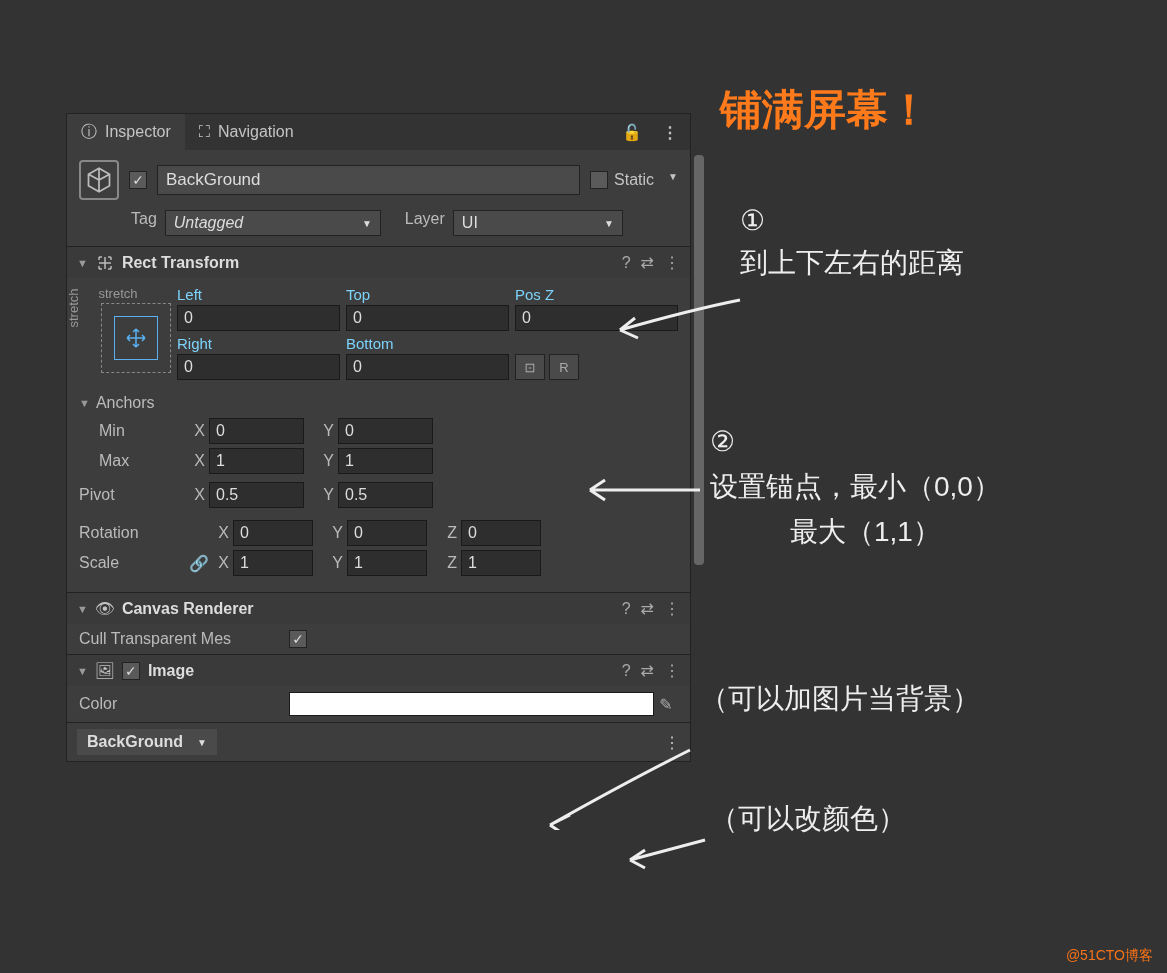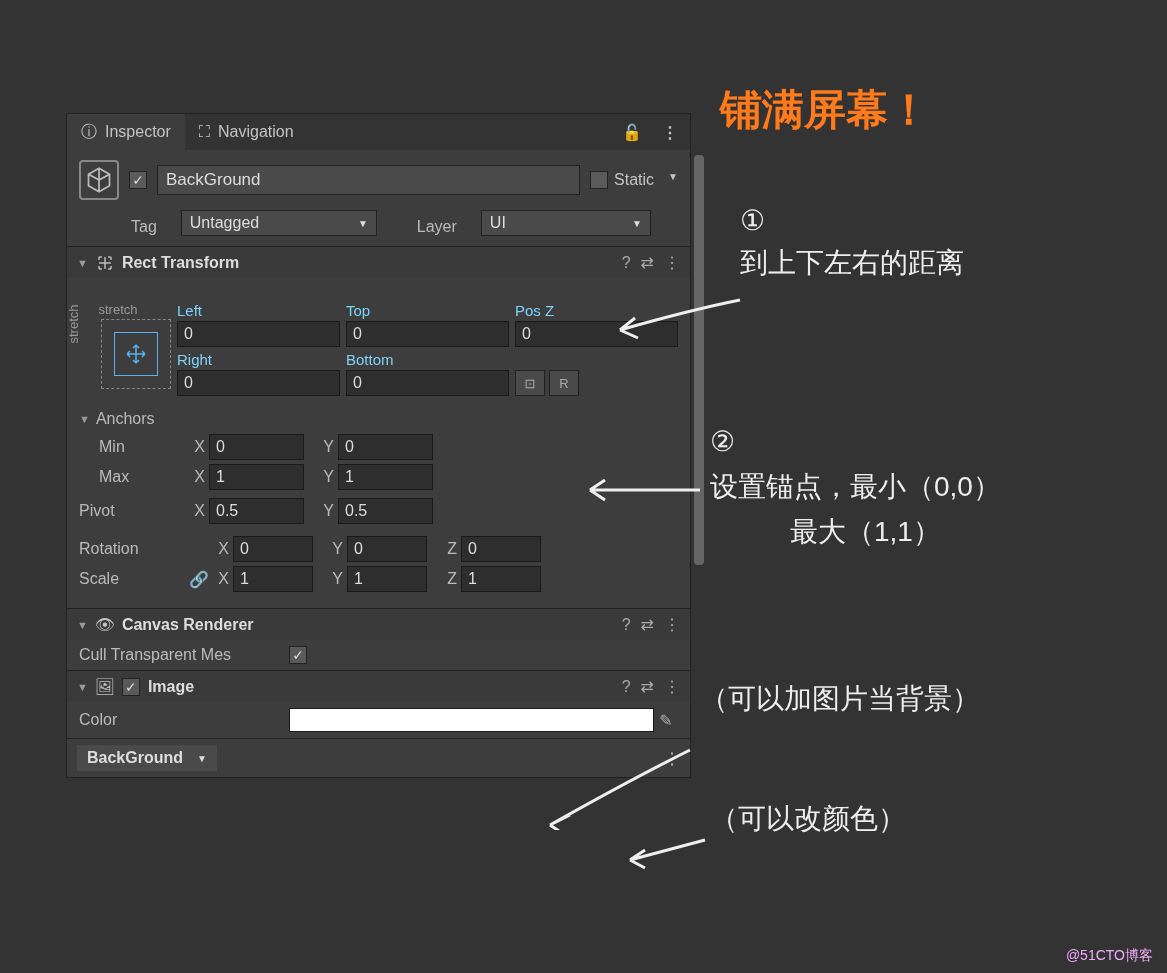--- a/index.html
+++ b/index.html
@@ -11,34 +11,34 @@
 .tab-spacer { flex: 1; }
 .lock { padding: 0 8px; }
 .menu-dots { padding: 0 12px; font-weight: bold; }
 .obj-header { display: flex; align-items: center; padding: 10px 12px 6px 12px; gap: 10px; }
 .cube-icon { width: 40px; height: 40px; border: 2px solid #888; border-radius: 4px; display: flex; align-items: center; justify-content: center; }
 .cube-svg { width: 28px; height: 28px; }
 .checkbox { width: 18px; height: 18px; background: #5a5a5a; border: 1px solid #222; display: flex; align-items: center; justify-content: center; }
 .checkbox.checked::after { content: "✓"; color: #ddd; font-size: 14px; }
 .name-input { flex: 1; background: #4a4a4a; border: 1px solid #222; padding: 4px 8px; color: #ddd; font-size: 17px; }
 .static-group { display: flex; align-items: flex-start; gap: 6px; }
-.tag-row { display: flex; align-items: flex-end; padding: 4px 12px 10px 64px; gap: 24px; }
+.tag-row { display: flex; align-items: flex-start; padding: 4px 12px 10px 64px; gap: 8px; }
 .tag-row .lbl { color: #bbb; }
 .dropdown { background: #4a4a4a; border: 1px solid #222; padding: 3px 8px; color: #ddd; display: flex; align-items: center; justify-content: space-between; }
-.dropdown.tag { width: 196px; }
+.dropdown.tag { width: 216px; font-style: italic; }
 .dropdown.layer { width: 170px; }
 .arrow-down { font-size: 10px; margin-left: 8px; }
 .component { border-top: 1px solid #222; }
 .comp-header { display: flex; align-items: center; padding: 6px 10px; background: #3a3a3a; gap: 8px; }
 .foldout { font-size: 11px; color: #999; }
 .comp-icon { width: 18px; height: 18px; display: flex; align-items: center; justify-content: center; }
 .comp-title { flex: 1; font-weight: bold; color: #ddd; }
 .comp-btns { display: flex; gap: 10px; align-items: center; color: #aaa; }
 .rect-body { padding: 8px 12px 12px 12px; }
-.rect-top { display: flex; gap: 20px; margin-top: 16px; }
+.rect-top { display: flex; gap: 20px; }
 .anchor-preset { width: 78px; }
 .anchor-preset .lbl-top { text-align: center; font-size: 13px; color: #999; margin-bottom: 2px; }
 .anchor-box { position: relative; width: 70px; height: 70px; border: 1px dashed #888; margin-left: 22px; }
 .anchor-inner { position: absolute; left: 12px; top: 12px; right: 12px; bottom: 12px; border: 1px solid #5ab0f0; }
 .anchor-cross { position: absolute; left: 50%; top: 50%; width: 24px; height: 24px; transform: translate(-50%,-50%); }
 .side-lbl { position: absolute; left: -6px; top: 50%; transform: rotate(-90deg) translateX(15px); transform-origin: left center; font-size: 13px; color: #999; }
 .rect-fields { flex: 1; }
 .field-row { display: flex; gap: 6px; margin-bottom: 4px; }
 .field-col { flex: 1; }
 .field-lbl { color: #7dd3fc; font-size: 15px; margin-bottom: 2px; }
@@ -62,21 +62,21 @@
 .footer { border-top: 1px solid #222; padding: 6px 10px; display: flex; justify-content: space-between; align-items: center; }
 .footer-dd { background: #4a4a4a; padding: 4px 10px; color: #ddd; font-weight: bold; display: flex; align-items: center; gap: 6px; }
 .scroll { position: absolute; right: 690px; top: 155px; width: 10px; height: 760px; background: #333; }
 .scroll-thumb { position: absolute; top: 0; width: 10px; height: 410px; background: #666; border-radius: 4px; }
 .annotation { position: absolute; font-family: "Comic Sans MS", "Segoe Script", cursive; pointer-events: none; }
 .ann-title { color: #ff7a1a; font-size: 42px; font-weight: bold; left: 720px; top: 82px; }
 .ann1 { color: #eee; font-size: 28px; left: 740px; top: 200px; line-height: 1.5; }
 .ann2 { color: #eee; font-size: 28px; left: 710px; top: 420px; line-height: 1.6; }
 .ann3 { color: #eee; font-size: 28px; left: 700px; top: 680px; }
 .ann4 { color: #eee; font-size: 28px; left: 710px; top: 800px; }
-.watermark { position: absolute; right: 14px; bottom: 8px; color: #f0abfc; font-size: 14px; }
+.watermark { position: absolute; right: 14px; bottom: 8px; color: #f97316; font-size: 14px; }
 svg.arrow { position: absolute; pointer-events: none; }
 </style>
 </head>
 <body>
 
 <div class="panel">
   <div class="tabs">
     <div class="tab active">
       <span>ⓘ</span>
       <span>Inspector</span>

